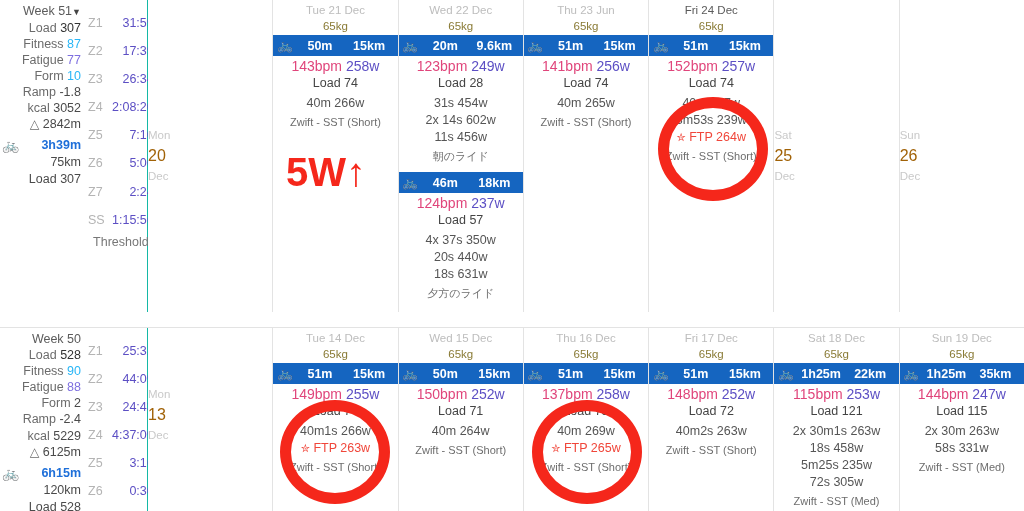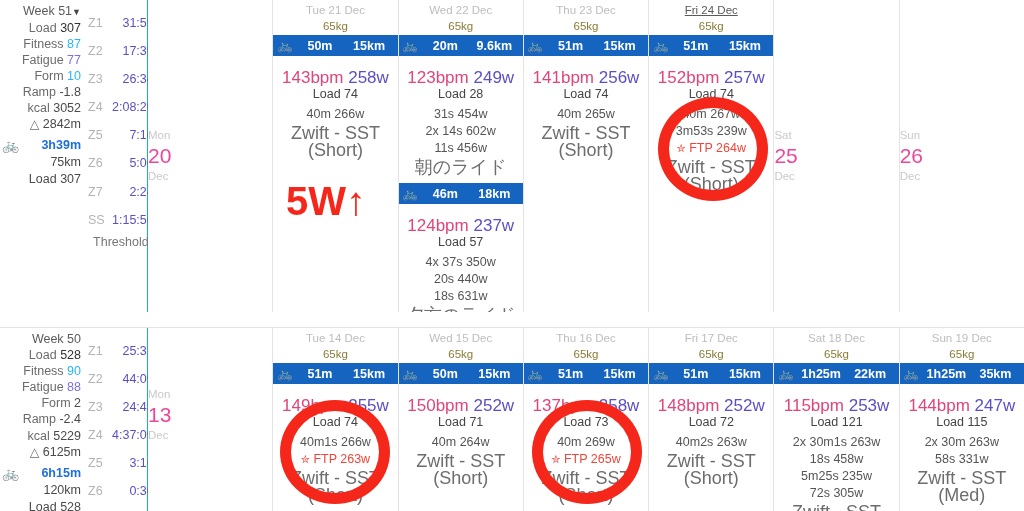--- a/index.html
+++ b/index.html
@@ -50,48 +50,48 @@
   .day {
     flex: 1 1 0; min-width: 0;
     border-right: 1px solid #e3e3e3;
     background: #fff;
     position: relative;
     overflow: hidden;
   }
   .day:last-child { border-right: none; }
   .day-head { text-align: center; padding-top: 3px; }
   .day-title { font-size: 11.5px; color: #bdbdbd; line-height: 15px; }
-  .day-title.bold { color: #5a5a5a; text-decoration: underline; }
+  .day-title.bold { color: #5a5a5a; }
   .day-weight { font-size: 11.5px; color: #8a7b36; line-height: 16px; }
   .empty-dow { font-size: 11.5px; color: #c9c9c9; line-height: 16px; }
-  .empty-num { font-size: 21px; color: #ec4899; line-height: 25px; font-weight: 400; }
+  .empty-num { font-size: 16px; color: #a16207; line-height: 25px; font-weight: 400; }
   .empty-mon { font-size: 11.5px; color: #c9c9c9; line-height: 16px; }
   .empty-center { position: absolute; left: 0; right: 0; top: 127px; }
   .empty-center-b { position: absolute; left: 0; right: 0; top: 58px; }
 
   
   .act { margin-top: 1px; }
   .act-bar {
     background: #1565c0; color: #fff;
     height: 21px; display: flex; align-items: center;
     font-size: 12.5px; font-weight: bold;
     padding: 0 4px;
   }
   .act-bar .bike { font-size: 13px; margin-right: 2px; }
   .act-bar .dur { flex: 1; text-align: center; }
   .act-bar .dist { flex: 1; text-align: center; }
-  .act-metrics { text-align: center; font-size: 17px; line-height: 17px; padding-top: 13px; }
+  .act-metrics { text-align: center; font-size: 14px; line-height: 17px; padding-top: 2px; }
   .act-metrics .bpm { color: #e0457b; }
   .act-metrics .pw { color: #5c4fc4; }
   .act-load { text-align: center; font-size: 12.5px; line-height: 17px; color: #444; }
   .act-int { text-align: center; font-size: 12.5px; line-height: 17px; color: #555; }
   .act-int.first { margin-top: 3px; }
   .act-ftp { text-align: center; font-size: 12.5px; line-height: 17px; color: #f0463a; font-weight: 500; }
   .act-ftp .star { color: #f0463a; font-size: 11px; }
-  .act-name { text-align: center; font-size: 18px; line-height: 17px; color: #6d6d6d; margin-top: 2px; }
+  .act-name { text-align: center; font-size: 11px; line-height: 17px; color: #6d6d6d; margin-top: 2px; }
 
   
   .anno-text {
     position: absolute; color: #f5271b; font-weight: bold;
     font-size: 40px; line-height: 40px; white-space: nowrap;
     font-family: "Liberation Sans", sans-serif;
   }
   .anno-circle {
     position: absolute; border: 11px solid #f5271b;
     border-radius: 50%; pointer-events: none;
@@ -225,21 +225,21 @@
         <div class="act-load">Load 57</div>
         <div class="act-int first">4x 37s 350w</div>
         <div class="act-int">20s 440w</div>
         <div class="act-int">18s 631w</div>
         <div class="act-name">夕方のライド</div>
       </div>
     </div>
 
     <div class="day">
       <div class="day-head">
-        <div class="day-title">Thu 23 Dec</div>
+        <div class="day-title">Thu 23 Jun</div>
         <div class="day-weight">65kg</div>
       </div>
       <div class="act">
         <div class="act-bar">
           <span class="bike">🚲</span>
           <span class="dur">51m</span>
           <span class="dist">15km</span>
         </div>
         <div class="act-metrics">
           <span class="bpm">141bpm</span>
@@ -485,21 +485,21 @@
           <span class="pw">247w</span>
         </div>
         <div class="act-load">Load 115</div>
         <div class="act-int first">2x 30m 263w</div>
         <div class="act-int">58s 331w</div>
         <div class="act-name">Zwift - SST (Med)</div>
       </div>
     </div>
   </div>
 
-  <div class="anno-text" style="left:286px; top:181px;">5W↑</div>
+  <div class="anno-text" style="left:286px; top:152px;">5W↑</div>
 
   <div class="anno-circle" style="left:658px; top:97px; width:110px; height:104px;"></div>
 
   <div class="anno-circle" style="left:280px; top:400px; width:110px; height:104px;"></div>
 
   <div class="anno-circle" style="left:532px; top:400px; width:110px; height:104px;"></div>
 
 </div>
 
 </body></html>

